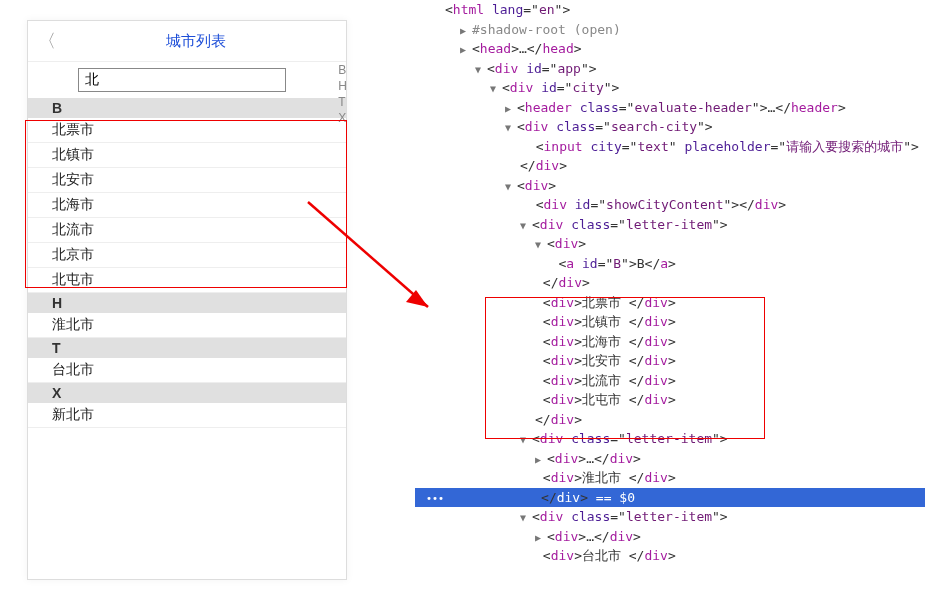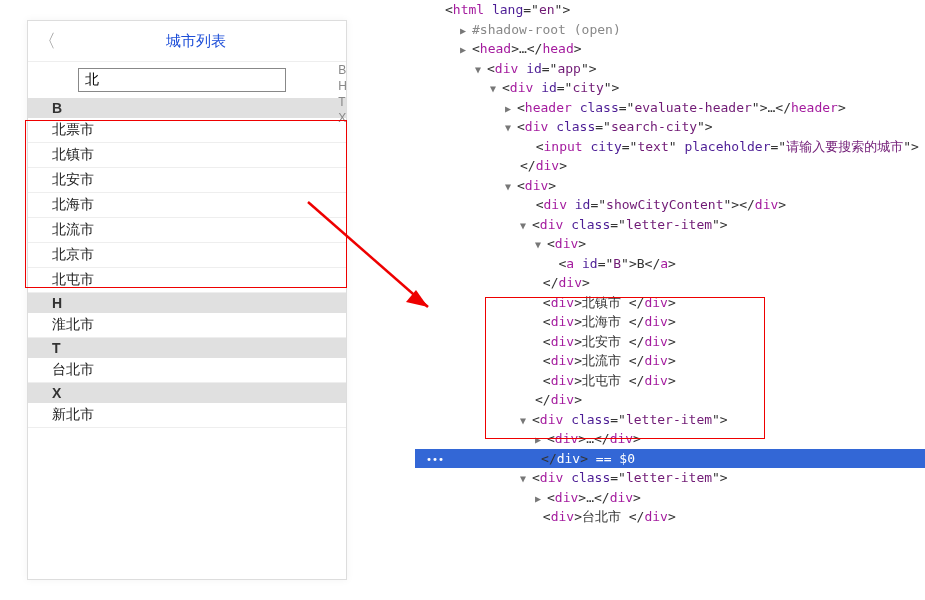--- a/index.html
+++ b/index.html
@@ -107,27 +107,29 @@
   <span class="dl i5"><span class="arrow-toggle arrow-right"></span><span class="txt">&lt;</span><span class="tag">header</span> <span class="attr-name">class</span><span class="txt">="</span><span class="attr-val">evaluate-header</span><span class="txt">"&gt;</span><span class="dots">…</span><span class="txt">&lt;/</span><span class="tag">header</span><span class="txt">&gt;</span></span>
   <span class="dl i5"><span class="arrow-toggle arrow-down"></span><span class="txt">&lt;</span><span class="tag">div</span> <span class="attr-name">class</span><span class="txt">="</span><span class="attr-val">search-city</span><span class="txt">"&gt;</span></span>
   <span class="dl i6">&nbsp;&nbsp;<span class="txt">&lt;</span><span class="tag">input</span> <span class="attr-name">city</span><span class="txt">="</span><span class="attr-val">text</span><span class="txt">"</span> <span class="attr-name">placeholder</span><span class="txt">="</span><span class="attr-val">请输入要搜索的城市</span><span class="txt">"&gt;</span></span>
   <span class="dl i6"><span class="txt">&lt;/</span><span class="tag">div</span><span class="txt">&gt;</span></span>
   <span class="dl i5"><span class="arrow-toggle arrow-down"></span><span class="txt">&lt;</span><span class="tag">div</span><span class="txt">&gt;</span></span>
   <span class="dl i6">&nbsp;&nbsp;<span class="txt">&lt;</span><span class="tag">div</span> <span class="attr-name">id</span><span class="txt">="</span><span class="attr-val">showCityContent</span><span class="txt">"&gt;&lt;/</span><span class="tag">div</span><span class="txt">&gt;</span></span>
   <span class="dl i6"><span class="arrow-toggle arrow-down"></span><span class="txt">&lt;</span><span class="tag">div</span> <span class="attr-name">class</span><span class="txt">="</span><span class="attr-val">letter-item</span><span class="txt">"&gt;</span></span>
   <span class="dl i7"><span class="arrow-toggle arrow-down"></span><span class="txt">&lt;</span><span class="tag">div</span><span class="txt">&gt;</span></span>
   <span class="dl i7">&nbsp;&nbsp;&nbsp;<span class="txt">&lt;</span><span class="tag">a</span> <span class="attr-name">id</span><span class="txt">="</span><span class="attr-val">B</span><span class="txt">"&gt;</span><span class="txt">B</span><span class="txt">&lt;/</span><span class="tag">a</span><span class="txt">&gt;</span></span>
   <span class="dl i7">&nbsp;<span class="txt">&lt;/</span><span class="tag">div</span><span class="txt">&gt;</span></span>
+  <span class="dl i7">&nbsp;<span class="txt">&lt;</span><span class="tag">div</span><span class="txt">&gt;</span><span class="txt">北票市</span> <span class="txt">&lt;/</span><span class="tag">div</span><span class="txt">&gt;</span></span>
   <span class="dl i7">&nbsp;<span class="txt">&lt;</span><span class="tag">div</span><span class="txt">&gt;</span><span class="txt">北镇市</span> <span class="txt">&lt;/</span><span class="tag">div</span><span class="txt">&gt;</span></span>
   <span class="dl i7">&nbsp;<span class="txt">&lt;</span><span class="tag">div</span><span class="txt">&gt;</span><span class="txt">北海市</span> <span class="txt">&lt;/</span><span class="tag">div</span><span class="txt">&gt;</span></span>
   <span class="dl i7">&nbsp;<span class="txt">&lt;</span><span class="tag">div</span><span class="txt">&gt;</span><span class="txt">北安市</span> <span class="txt">&lt;/</span><span class="tag">div</span><span class="txt">&gt;</span></span>
   <span class="dl i7">&nbsp;<span class="txt">&lt;</span><span class="tag">div</span><span class="txt">&gt;</span><span class="txt">北流市</span> <span class="txt">&lt;/</span><span class="tag">div</span><span class="txt">&gt;</span></span>
   <span class="dl i7">&nbsp;<span class="txt">&lt;</span><span class="tag">div</span><span class="txt">&gt;</span><span class="txt">北屯市</span> <span class="txt">&lt;/</span><span class="tag">div</span><span class="txt">&gt;</span></span>
   <span class="dl i7"><span class="txt">&lt;/</span><span class="tag">div</span><span class="txt">&gt;</span></span>
   <span class="dl i6"><span class="arrow-toggle arrow-down"></span><span class="txt">&lt;</span><span class="tag">div</span> <span class="attr-name">class</span><span class="txt">="</span><span class="attr-val">letter-item</span><span class="txt">"&gt;</span></span>
   <span class="dl i7"><span class="arrow-toggle arrow-right"></span><span class="txt">&lt;</span><span class="tag">div</span><span class="txt">&gt;</span><span class="dots">…</span><span class="txt">&lt;/</span><span class="tag">div</span><span class="txt">&gt;</span></span>
+  <span class="dl i7">&nbsp;<span class="txt">&lt;</span><span class="tag">div</span><span class="txt">&gt;</span><span class="txt">淮北市</span> <span class="txt">&lt;/</span><span class="tag">div</span><span class="txt">&gt;</span></span>
   <span class="dl" style="padding-left:0;"><span class="highlight-line"><span class="three-dots">•••</span><span style="padding-left:90px;"><span class="txt">&lt;/</span><span class="tag">div</span><span class="txt">&gt;</span><span class="gray"> == $0</span></span></span></span>
   <span class="dl i6"><span class="arrow-toggle arrow-down"></span><span class="txt">&lt;</span><span class="tag">div</span> <span class="attr-name">class</span><span class="txt">="</span><span class="attr-val">letter-item</span><span class="txt">"&gt;</span></span>
   <span class="dl i7"><span class="arrow-toggle arrow-right"></span><span class="txt">&lt;</span><span class="tag">div</span><span class="txt">&gt;</span><span class="dots">…</span><span class="txt">&lt;/</span><span class="tag">div</span><span class="txt">&gt;</span></span>
   <span class="dl i7">&nbsp;<span class="txt">&lt;</span><span class="tag">div</span><span class="txt">&gt;</span><span class="txt">台北市</span> <span class="txt">&lt;/</span><span class="tag">div</span><span class="txt">&gt;</span></span>
 </div>
 
 <div class="redbox-right" style="left:485px; top:297px; width:280px; height:142px;"></div>
 
 </body></html>

